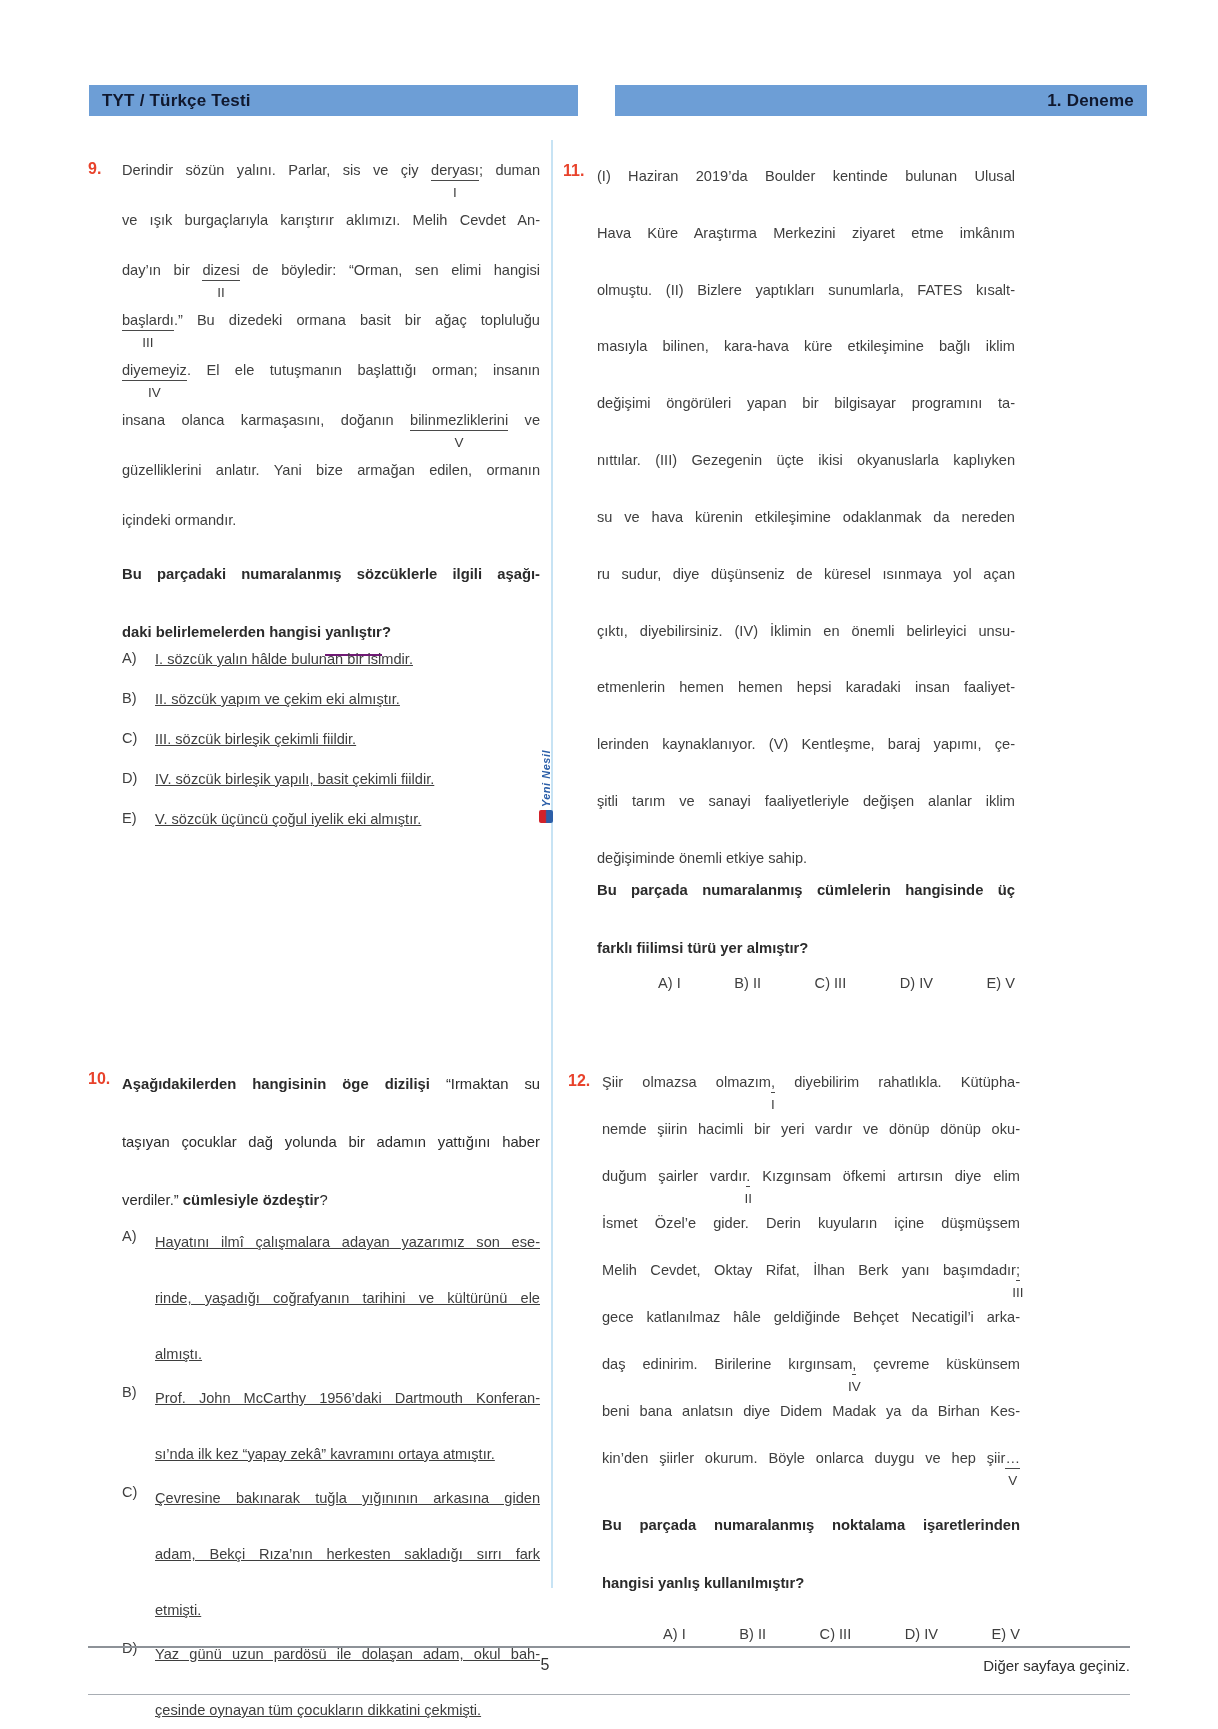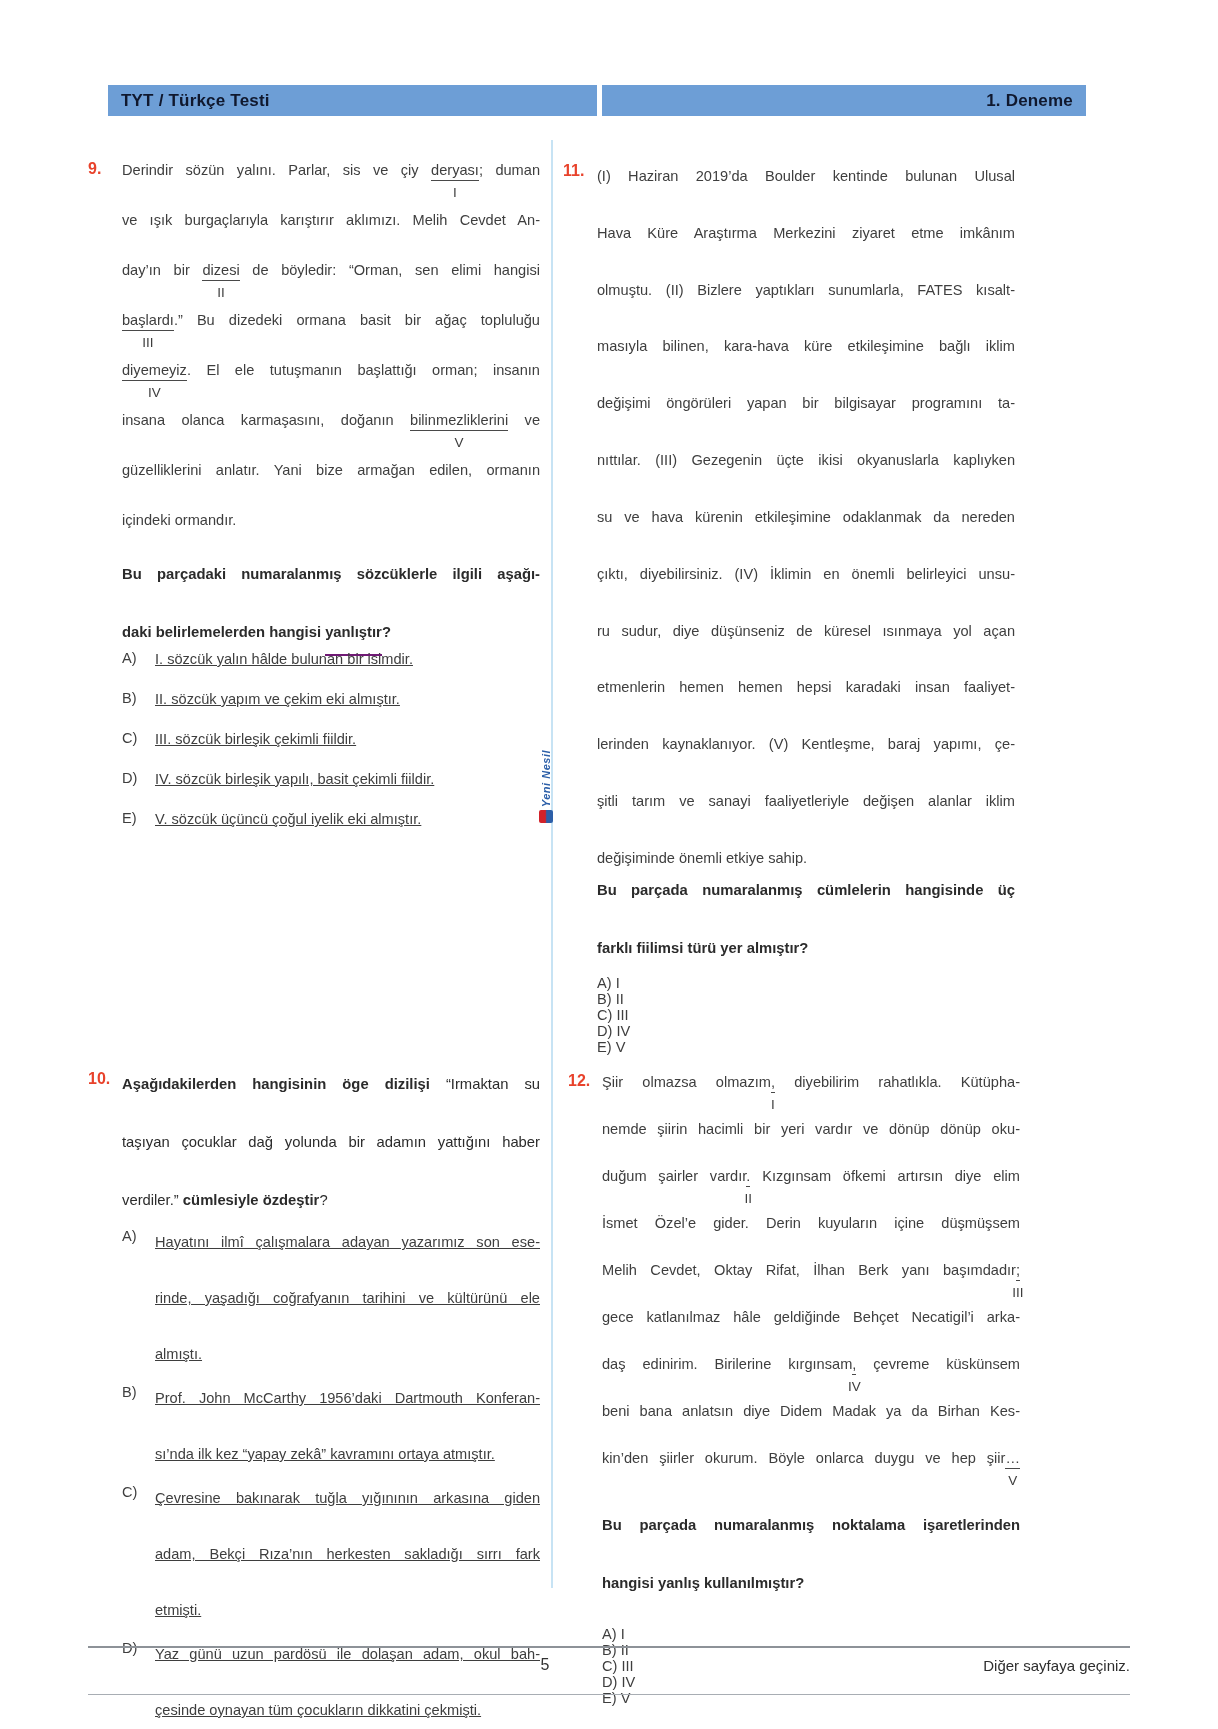--- a/index.html
+++ b/index.html
@@ -1,22 +1,22 @@
 <!DOCTYPE html>
 <html><head>
 <meta charset="utf-8">
 <style>
   html,body{margin:0;padding:0;background:#ffffff;}
   .page{position:relative;width:1218px;height:1729px;background:#ffffff;
         font-family:"Liberation Sans","DejaVu Sans",sans-serif;color:#3e3e3e;overflow:hidden;}
 
   
   .bar{position:absolute;top:85px;height:31px;background:#6D9ED6;display:flex;align-items:center;}
-  .bar-left{left:108px;width:489px;}
-  .bar-right{left:602px;width:484px;justify-content:flex-end;}
+  .bar-left{left:89px;width:489px;}
+  .bar-right{left:615px;width:532px;justify-content:flex-end;}
   .bar-text{font-size:17px;font-weight:bold;color:#10182e;padding:0 13px;letter-spacing:.2px;}
 
   .divider{position:absolute;left:551px;top:140px;width:2px;height:1448px;background:#c7e3f4;}
 
   
   .question{position:absolute;width:452px;font-size:14.6px;}
   #q9{left:88px;top:160px;}
   #q10{left:88px;top:1070px;}
   #q11{left:563px;top:162px;}
   #q12{left:568px;top:1072px;}
@@ -51,21 +51,21 @@
   .opts{margin-top:13px;}
   #q9 .opts{margin-top:3px;}
   .optrow{display:flex;margin-bottom:16px;}
   .simple .optrow{margin-bottom:21px;}
   .olabel{flex:0 0 33px;}
   .obody{flex:1;text-decoration:underline;}
   .oline{line-height:28px;}
   .simple .oline{line-height:19px;}
 
   
-  .orow{display:flex;justify-content:space-between;margin-top:12px;flex-direction:column;}
+  .orow{display:flex;justify-content:space-between;margin-left:61px;margin-top:12px;}
   #q12 .orow{margin-top:28px;}
   .oritem{white-space:nowrap;}
 
   
   .logo{position:absolute;left:528px;top:750px;width:36px;height:90px;
         display:flex;flex-direction:column;align-items:center;}
   .logo-text{writing-mode:vertical-rl;transform:rotate(180deg);font-size:11px;font-weight:bold;
              font-style:italic;color:#2c5fa8;letter-spacing:.5px;}
   .logo-icon{width:14px;height:13px;margin-top:3px;border-radius:2px;
              background:linear-gradient(90deg,#d2222a 0 45%,#2c5fa8 55% 100%);}
@@ -190,22 +190,22 @@
     <span class="qnum">11.</span>
     <div class="qbody">
       <div class="passage dense">
           <div class="jline j">(I) Haziran 2019’da Boulder kentinde bulunan Ulusal</div>
           <div class="jline j">Hava Küre Araştırma Merkezini ziyaret etme imkânım</div>
           <div class="jline j">olmuştu. (II) Bizlere yaptıkları sunumlarla, FATES kısalt-</div>
           <div class="jline j">masıyla bilinen, kara-hava küre etkileşimine bağlı iklim</div>
           <div class="jline j">değişimi öngörüleri yapan bir bilgisayar programını ta-</div>
           <div class="jline j">nıttılar. (III) Gezegenin üçte ikisi okyanuslarla kaplıyken</div>
           <div class="jline j">su ve hava kürenin etkileşimine odaklanmak da nereden</div>
+          <div class="jline j">ru sudur, diye düşünseniz de küresel ısınmaya yol açan</div>
           <div class="jline j">çıktı, diyebilirsiniz. (IV) İklimin en önemli belirleyici unsu-</div>
-          <div class="jline j">ru sudur, diye düşünseniz de küresel ısınmaya yol açan</div>
           <div class="jline j">etmenlerin hemen hemen hepsi karadaki insan faaliyet-</div>
           <div class="jline j">lerinden kaynaklanıyor. (V) Kentleşme, baraj yapımı, çe-</div>
           <div class="jline j">şitli tarım ve sanayi faaliyetleriyle değişen alanlar iklim</div>
           <div class="jline">değişiminde önemli etkiye sahip.</div>
         </div>
       <div class="stem allb">
           <div class="sline j"><span>Bu parçada numaralanmış cümlelerin hangisinde üç</span></div>
           <div class="sline"><span>farklı fiilimsi türü yer almıştır?</span></div>
         </div>
       <div class="orow">

